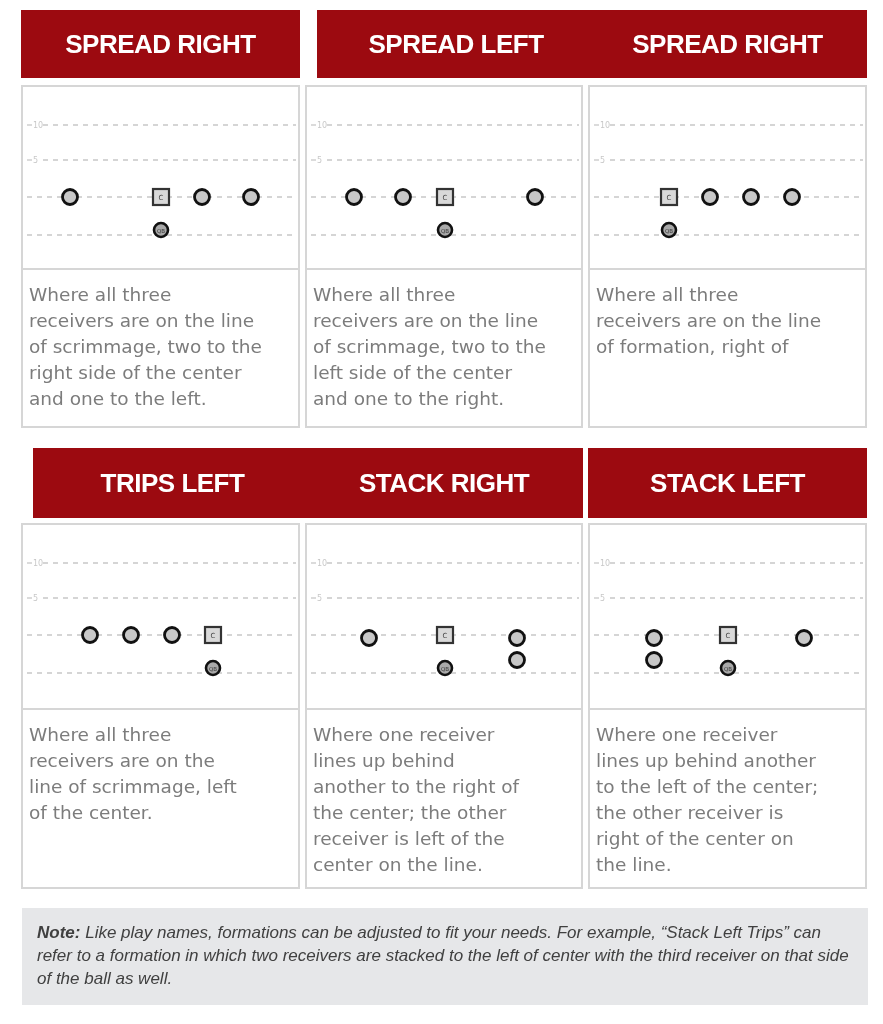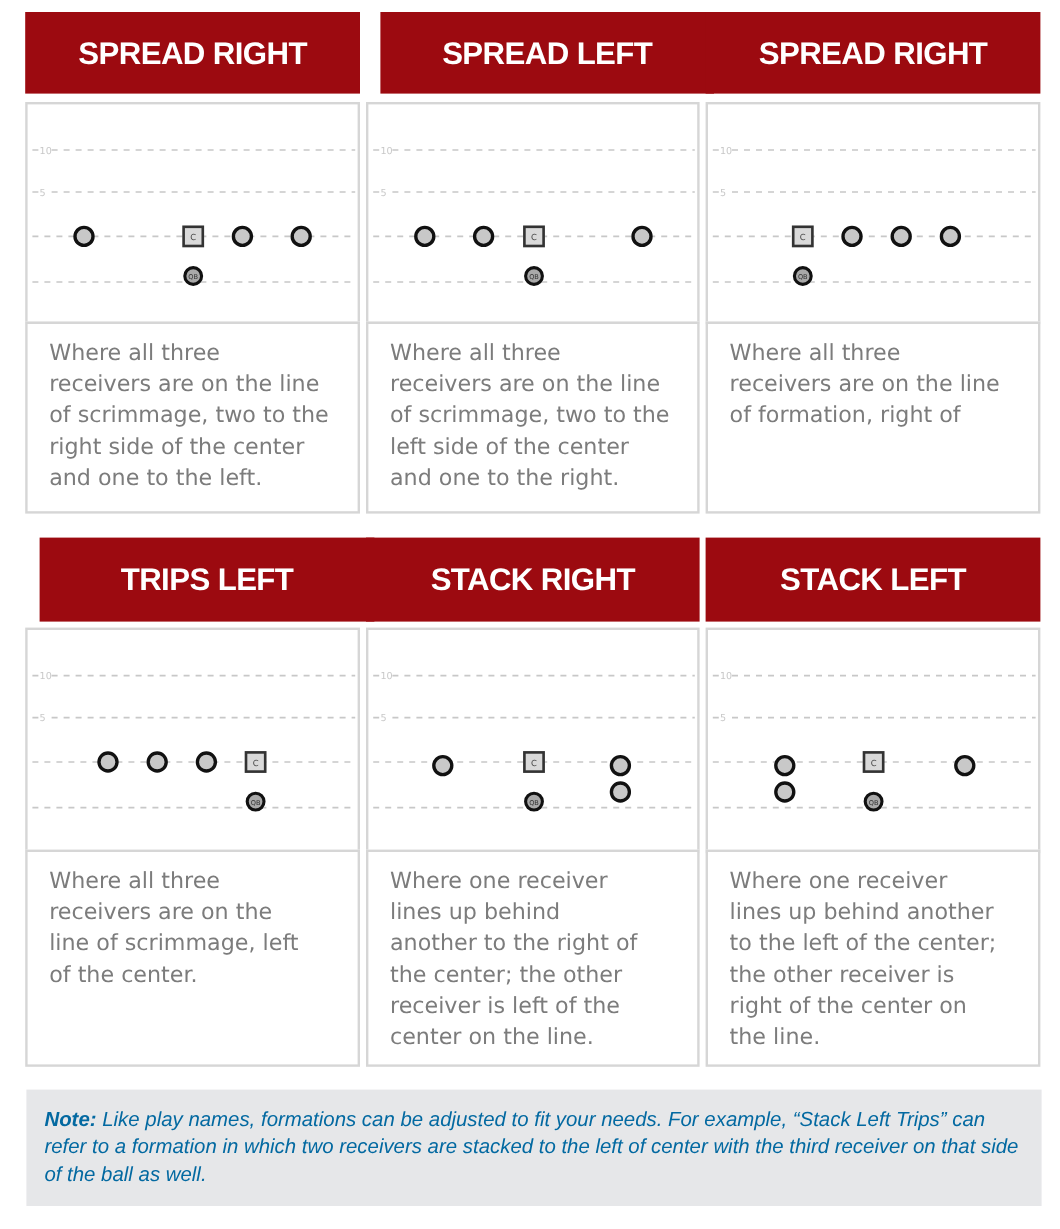--- a/index.html
+++ b/index.html
@@ -9,27 +9,27 @@
     display:flex; align-items:center; justify-content:center;
     font-family:"Liberation Sans", sans-serif; font-weight:bold; font-size:26px;
     letter-spacing:-0.5px; box-sizing:border-box;
   }
   .diagram {
     position:absolute; background:#ffffff; border:2px solid #d6d6d6; box-sizing:border-box;
   }
   .desc {
     position:absolute; background:#ffffff; border:2px solid #d6d6d6; box-sizing:border-box;
     color:#7c7c7c; font-family:"DejaVu Sans", sans-serif; font-size:18.5px; line-height:26px;
-    padding:12px 10px 0 18px;
+    padding:12px 10px 0 6px;
   }
   .desc span { display:block; }
   .note {
     position:absolute; left:22px; top:908px; width:846px; height:97px;
     background:#e6e7e9; box-sizing:border-box; padding:13px 14px 0 15px;
-    font-family:"Liberation Sans", sans-serif; font-style:italic; font-size:17px; line-height:23px; color:#0369a1;
+    font-family:"Liberation Sans", sans-serif; font-style:italic; font-size:17px; line-height:23px; color:#404040;
   }
   .note b { font-weight:bold; }
   svg { display:block; }
 </style>
 </head>
 <body>
 
 <div id="grid">
     <div>
       <div class="header" style="left: 21px; top: 10px; width: 279px; height: 68px;">SPREAD RIGHT</div>

